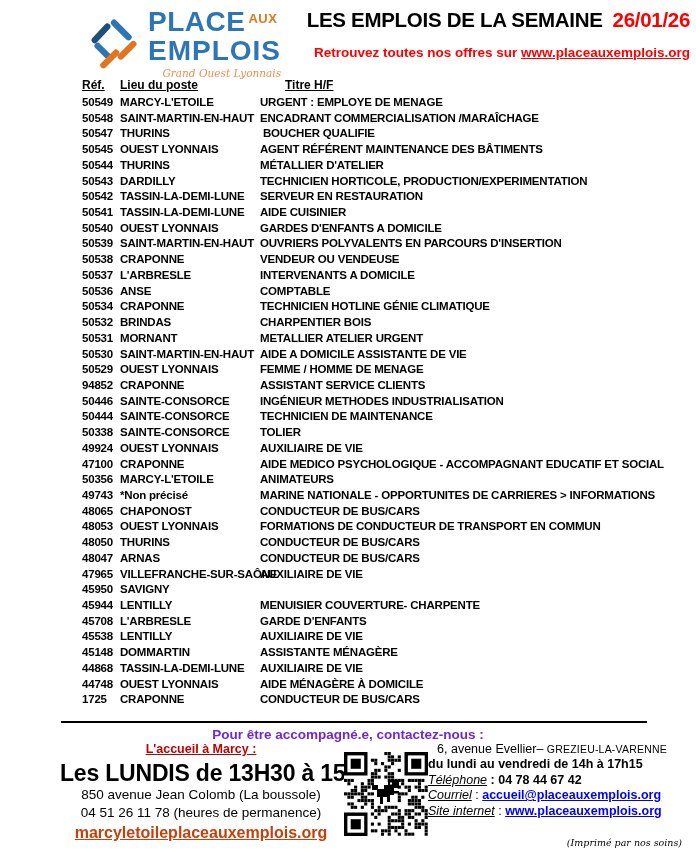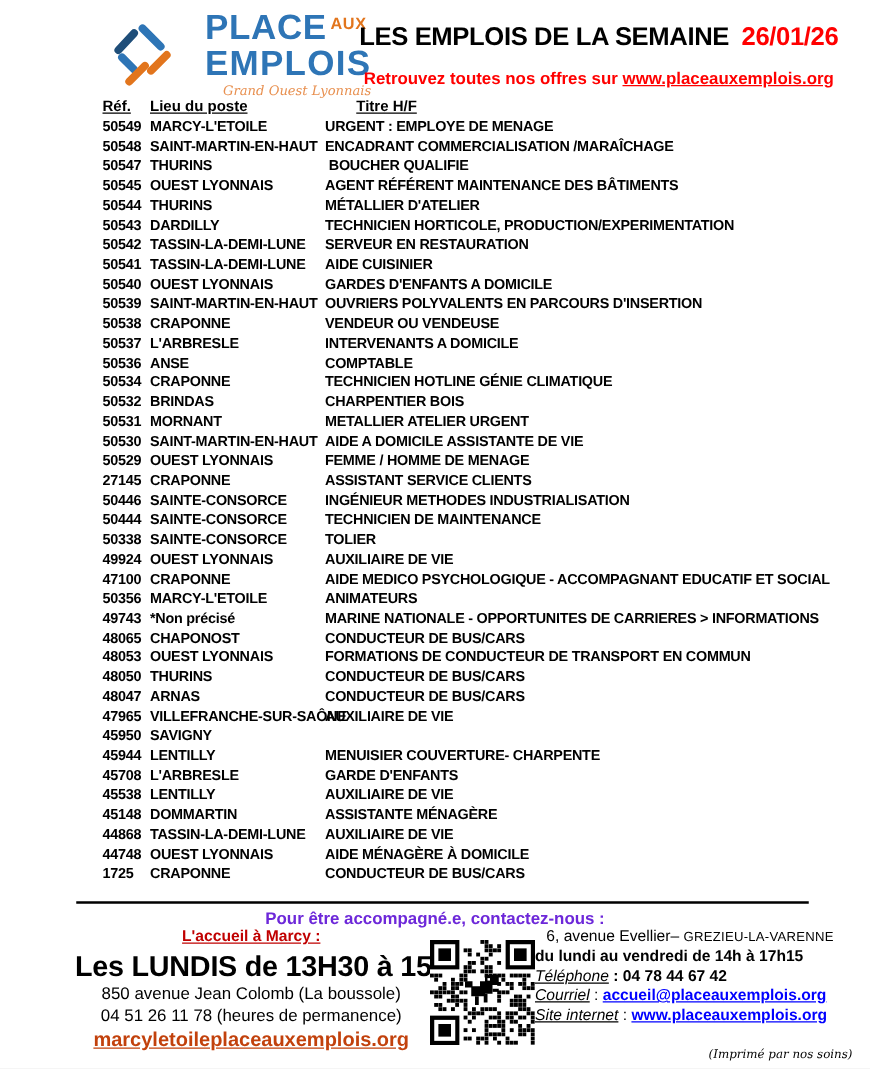--- a/index.html
+++ b/index.html
@@ -5,27 +5,27 @@
   * { margin:0; padding:0; box-sizing:border-box; }
   html,body { background:#e8e8e8; }
   .page {
     position:relative; width:696px; height:855px; background:#ffffff;
     font-family:"Liberation Sans", sans-serif; color:#000; overflow:hidden;
     margin:0 auto;
   }
   
   .logo { position:absolute; left:86px; top:8px; display:flex; align-items:flex-start; }
   .logo-icon { width:58px; height:62px; margin-top:4px; }
-  .logo-text { margin-left:20px; line-height:1; }
+  .logo-text { margin-left:4px; line-height:1; }
   .logo-line1 { display:flex; align-items:flex-start; }
   .logo-place { font-size:28px; font-weight:bold; color:#2E75B6; letter-spacing:0.5px; }
   .logo-aux { font-size:13px; font-weight:bold; color:#E2751D; margin-left:3px; margin-top:4px; letter-spacing:0.5px; }
   .logo-emplois { font-size:28px; font-weight:bold; color:#2E75B6; letter-spacing:1px; margin-top:1px; }
   .logo-tagline { font-family:"DejaVu Serif", serif; font-style:italic; font-size:10.5px; color:#E89050; text-align:right; margin-top:3px; }
-  .title-block { position:absolute; left:268px; top:18px; width:422px; text-align:center; }
+  .title-block { position:absolute; left:268px; top:8px; width:422px; text-align:right; }
   .doc-title { font-size:20.5px; font-weight:bold; color:#000; letter-spacing:-0.3px; white-space:nowrap; }
   .doc-date { color:#FF0000; margin-left:10px; }
   .subtitle { margin-top:13px; font-size:13.5px; font-weight:bold; color:#FF0000; white-space:nowrap; }
   .subtitle a, .red-link { color:#FF0000; text-decoration:underline; cursor:pointer; }
   
   .thead { position:absolute; top:78px; left:0; width:100%; font-size:12px; font-weight:bold; }
   .th { position:absolute; text-decoration:underline; white-space:nowrap; }
   .th-ref { left:82px; }
   .th-loc { left:120px; }
   .th-title { left:285px; }
@@ -174,21 +174,21 @@
       <span class="c-ref">50530</span>
       <span class="c-loc">SAINT-MARTIN-EN-HAUT</span>
       <span class="c-title">AIDE A DOMICILE ASSISTANTE DE VIE</span>
     </div>
       <div class="trow">
       <span class="c-ref">50529</span>
       <span class="c-loc">OUEST LYONNAIS</span>
       <span class="c-title">FEMME / HOMME DE MENAGE</span>
     </div>
       <div class="trow">
-      <span class="c-ref">27145</span>
+      <span class="c-ref">94852</span>
       <span class="c-loc">CRAPONNE</span>
       <span class="c-title">ASSISTANT SERVICE CLIENTS</span>
     </div>
       <div class="trow">
       <span class="c-ref">50446</span>
       <span class="c-loc">SAINTE-CONSORCE</span>
       <span class="c-title">INGÉNIEUR METHODES INDUSTRIALISATION</span>
     </div>
       <div class="trow">
       <span class="c-ref">50444</span>

